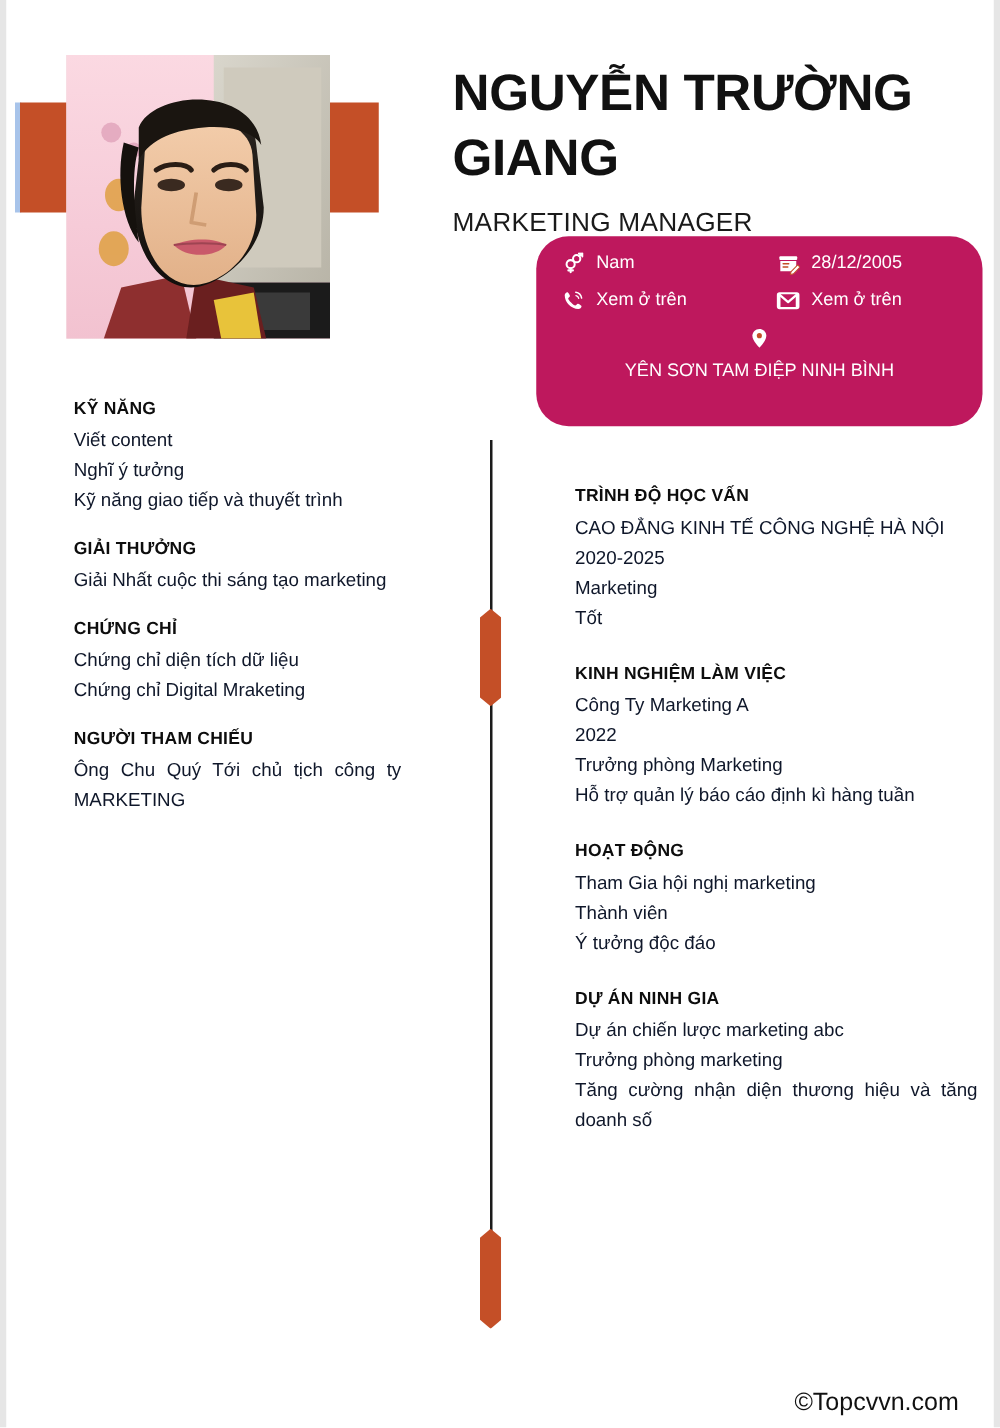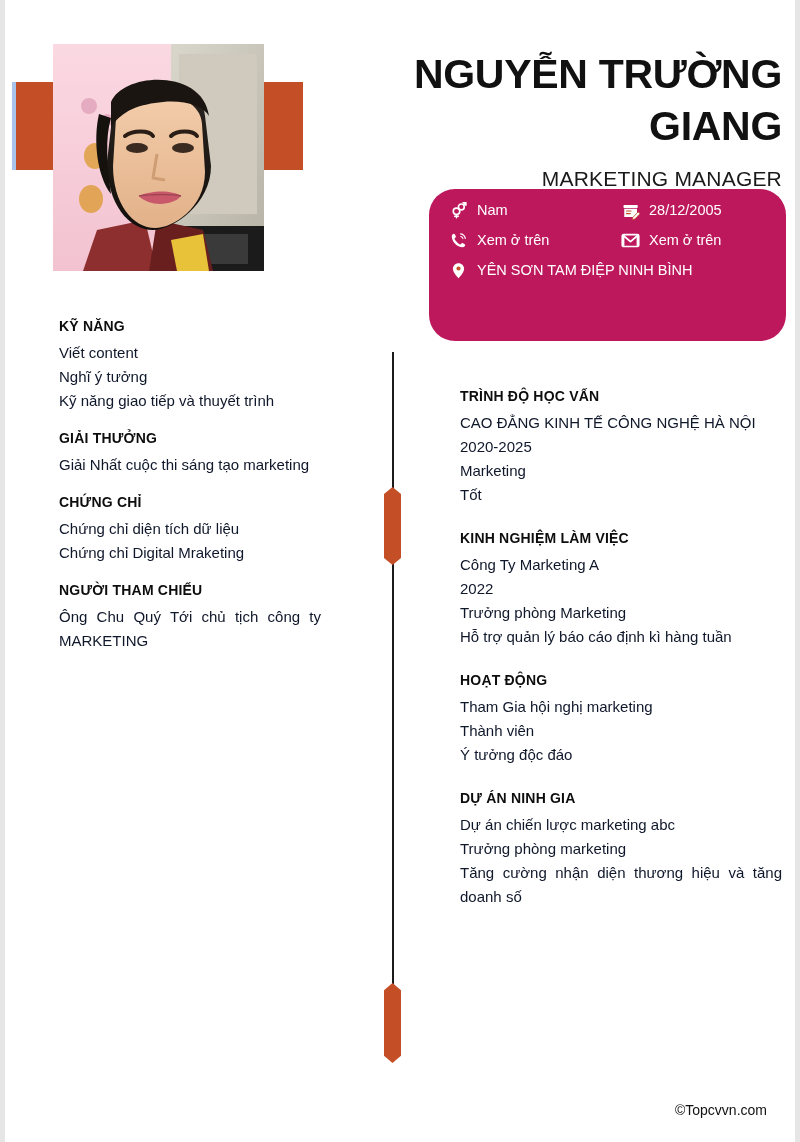--- a/index.html
+++ b/index.html
@@ -45,21 +45,21 @@
     left: 48px;
     top: 44px;
     width: 211px;
     height: 227px;
     overflow: hidden;
     background: #f3d9de;
   }
   .photo-canvas { position: absolute; inset: 0; }
 
   
-  .header { position: absolute; left: 357px; top: 48px; width: 420px; text-align: right; }
+  .header { position: absolute; left: 357px; top: 48px; width: 420px; }
   .name {
     font-size: 41px;
     font-weight: bold;
     line-height: 1.28;
     letter-spacing: -0.3px;
     color: #111111;
   }
   .role {
     margin-top: 14px;
     font-size: 21px;
@@ -85,21 +85,21 @@
   }
   .contact-item {
     display: flex;
     align-items: center;
     gap: 9px;
     color: #ffffff;
     font-size: 14.5px;
     line-height: 1.2;
     white-space: nowrap;
   }
-  .contact-item.wide { grid-column: 1 / span 2; }
+  .contact-item.wide { grid-column: 1 / span 2; flex-direction: column; }
   .contact-item .ico {
     width: 19px;
     height: 19px;
     flex: 0 0 19px;
     display: flex;
     align-items: center;
     justify-content: center;
   }
   .contact-item .ico svg { display: block; }
 
@@ -150,22 +150,22 @@
   .left-col .block  { margin-bottom: 17px; }
   .right-col .block { margin-bottom: 23px; }
   .right-col .sec-line { line-height: 1.6; }
 
   .gap-extra { margin-bottom: 38px; }
 
   
   .footer {
     position: absolute;
     right: 28px;
-    bottom: 24px;
-    font-size: 14px;
+    bottom: 8px;
+    font-size: 20px;
     color: #111111;
   }
 </style>
 </head>
 <body>
 
 <div class="page">
 
   <div class="blue-strip"></div>
   <div class="orange-band"></div>

